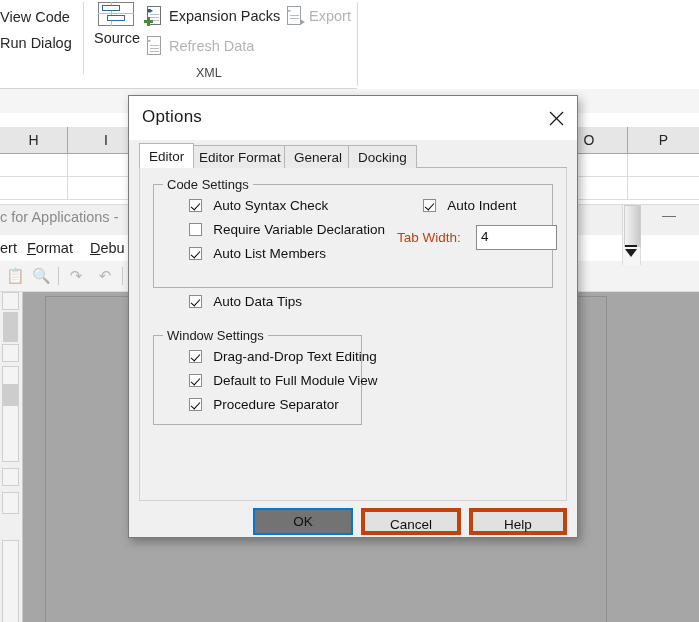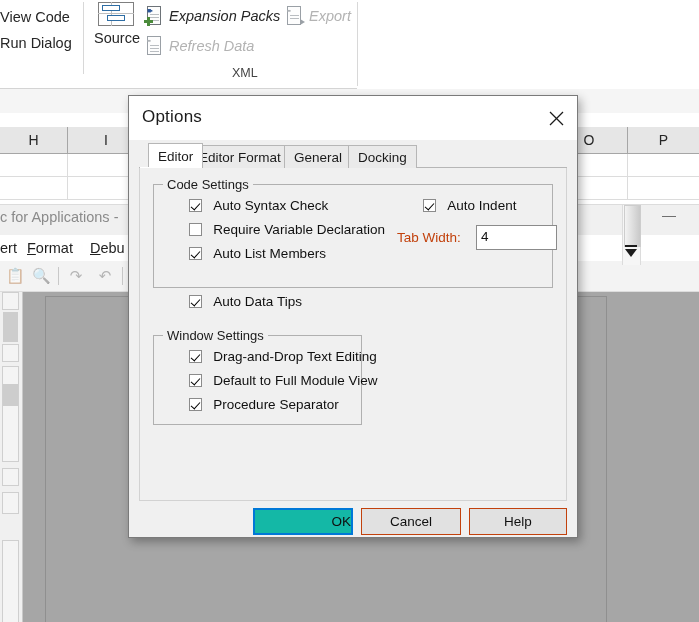--- a/index.html
+++ b/index.html
@@ -22,35 +22,35 @@
   #ribbon-divider-1{position:absolute;left:83px;top:2px;width:1px;height:72px;background:#d8d8d8;}
   #source-btn{position:absolute;left:92px;top:2px;width:50px;text-align:center;}
   #source-icon{width:38px;height:26px;margin:0 auto 2px auto;position:relative;}
   #source-icon .si-frame{position:absolute;left:0;top:0;width:36px;height:24px;border:1px solid #7f7f7f;background:#fff;box-sizing:border-box;}
   #source-icon .si-v{position:absolute;left:13px;top:0;width:1px;height:24px;background:#bfbfbf;}
   #source-icon .si-h{position:absolute;left:0;top:11px;width:36px;height:1px;background:#bfbfbf;}
   #source-icon .si-b1{position:absolute;left:4px;top:3px;width:18px;height:6px;border:1px solid #2e6da4;background:#fff;box-sizing:border-box;}
   #source-icon .si-b2{position:absolute;left:9px;top:13px;width:18px;height:6px;border:1px solid #2e6da4;background:#fff;box-sizing:border-box;}
   #source-label{font-size:14.5px;color:#262626;}
 
-  .xml-cmd{position:absolute;white-space:nowrap;font-size:14.5px;font-style:italic;}
+  .xml-cmd{position:absolute;white-space:nowrap;font-size:14.5px;}
   #cmd-expansion{left:145px;top:6px;color:#262626;}
   #cmd-refresh{left:145px;top:36px;color:#b3b3b3;}
   #cmd-export{left:285px;top:6px;color:#b3b3b3;}
   .doc-icon{display:inline-block;width:18px;height:20px;position:relative;vertical-align:-5px;margin-right:6px;}
   .doc-icon .pg{position:absolute;left:2px;top:0;width:14px;height:19px;background:#fdfdfd;border:1px solid #9aa0a6;box-sizing:border-box;}
   .doc-icon .ln{position:absolute;left:5px;width:9px;height:1px;background:#b9bdc1;}
   .doc-icon.on .pg{border-color:#6d7378;}
   .doc-icon .tag{position:absolute;left:2px;top:1px;font-size:7px;color:#2b579a;letter-spacing:-1px;}
   .doc-icon .plus{position:absolute;left:-1px;bottom:0px;width:9px;height:9px;}
   .doc-icon .plus:before{content:"";position:absolute;left:0;top:3px;width:9px;height:3px;background:#4b8b3b;}
   .doc-icon .plus:after{content:"";position:absolute;left:3px;top:0;width:3px;height:9px;background:#4b8b3b;}
   .doc-icon .arr{position:absolute;right:-2px;bottom:1px;width:0;height:0;border-left:5px solid #9aa0a6;border-top:3px solid transparent;border-bottom:3px solid transparent;}
   .doc-icon.gray .tag{color:#b0b4b8;}
-  #xml-group-label{position:absolute;left:196px;top:66px;font-size:12.5px;color:#444;margin-left:36px;}
+  #xml-group-label{position:absolute;left:196px;top:66px;font-size:12.5px;color:#444;}
   #ribbon-divider-2{position:absolute;left:357px;top:2px;width:1px;height:84px;background:#d8d8d8;}
   #ribbon-bottom-line{position:absolute;left:0;top:88px;width:357px;height:1px;background:#d4d4d4;}
 
   
   #excel-area{left:0;top:89px;width:699px;height:115px;background:#ffffff;}
   #excel-formula-strip{position:absolute;left:0;top:0;width:699px;height:24px;background:#f5f5f5;border-bottom:1px solid #e1e1e1;}
   #excel-namebox-line{position:absolute;left:0;top:24px;width:699px;height:14px;background:#ffffff;border-bottom:1px solid #d0d0d0;}
   #col-headers{position:absolute;left:0;top:38px;width:699px;height:26px;background:#e6e6e6;border-bottom:1px solid #a6a6a6;}
   .col-head{position:absolute;top:0;height:26px;line-height:26px;text-align:center;font-size:14px;color:#262626;}
   .col-sep{position:absolute;top:0;width:1px;height:26px;background:#a6a6a6;}
@@ -125,25 +125,25 @@
 
   .field-label{position:absolute;font-size:13.5px;color:#c2410c;white-space:nowrap;}
   .textbox{
     position:absolute;background:#ffffff;border:1px solid #8b8b8b;
     box-sizing:border-box;font-size:13.5px;color:#101010;
     padding:2px 4px;line-height:18px;
   }
 
   
   .dlg-btn{
-    position:absolute;height:27px;background:#e1e1e1;border:1px solid #c2410c;
+    position:absolute;height:27px;background:#e1e1e1;border:4px solid #c2410c;
     box-sizing:border-box;font-size:13.5px;color:#101010;text-align:center;
     line-height:25px;
   }
-  .dlg-btn.default{border:2px solid #0078d7;background:#14b8a6;line-height:23px;text-align:right;}
+  .dlg-btn.default{border:2px solid #0078d7;background:#737373;line-height:23px;}
 </style>
 </head>
 <body>
 
 <div class="layer" id="ribbon">
   <div id="ribbon-left-labels">
     <div class="ribbon-cmd-label">View Code</div>
     <div class="ribbon-cmd-label">Run Dialog</div>
   </div>
   <div id="ribbon-divider-1"></div>
@@ -270,21 +270,21 @@
         <line x1="1" y1="1" x2="14" y2="14" stroke="#1b1b1b" stroke-width="1.2"></line>
         <line x1="14" y1="1" x2="1" y2="14" stroke="#1b1b1b" stroke-width="1.2"></line>
       </svg>
     </div>
   </div>
 
   <div id="dlg-client">
 
     <div id="tab-underline"></div>
     <div id="tabstrip">
-      <div class="tab active" style="left:9px">Editor</div>
+      <div class="tab active" style="left:0px">Editor</div>
       <div class="tab" style="left:50px">Editor Format</div>
       <div class="tab" style="left:145px">General</div>
       <div class="tab" style="left:209px">Docking</div>
     </div>
     <div id="tab-active-mask" style="left:11px;width:48px"></div>
 
     <div id="tabpage">
 
       <div class="groupbox" style="left:13px;top:16px;width:400px;height:104px">
         <div class="group-title">Code Settings</div>

